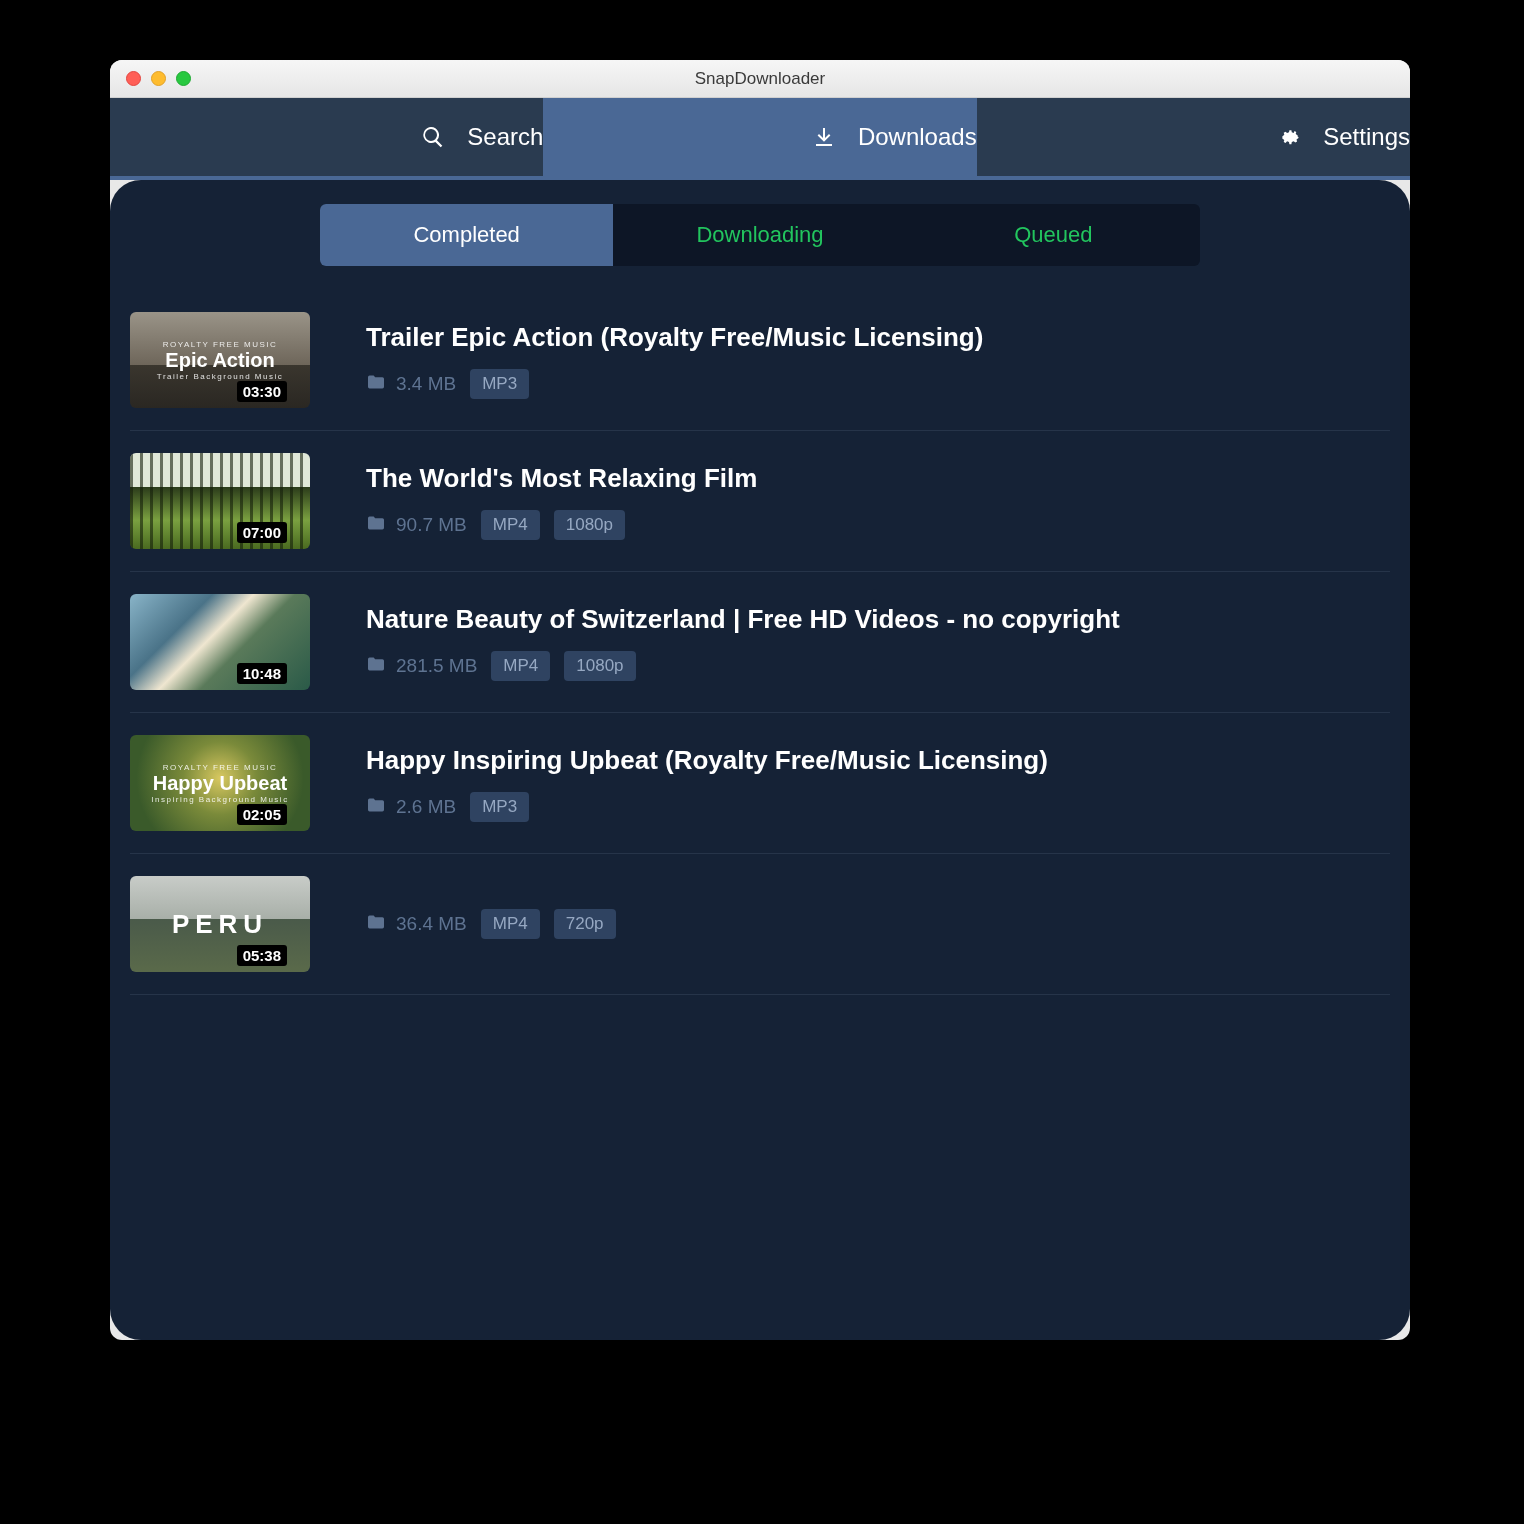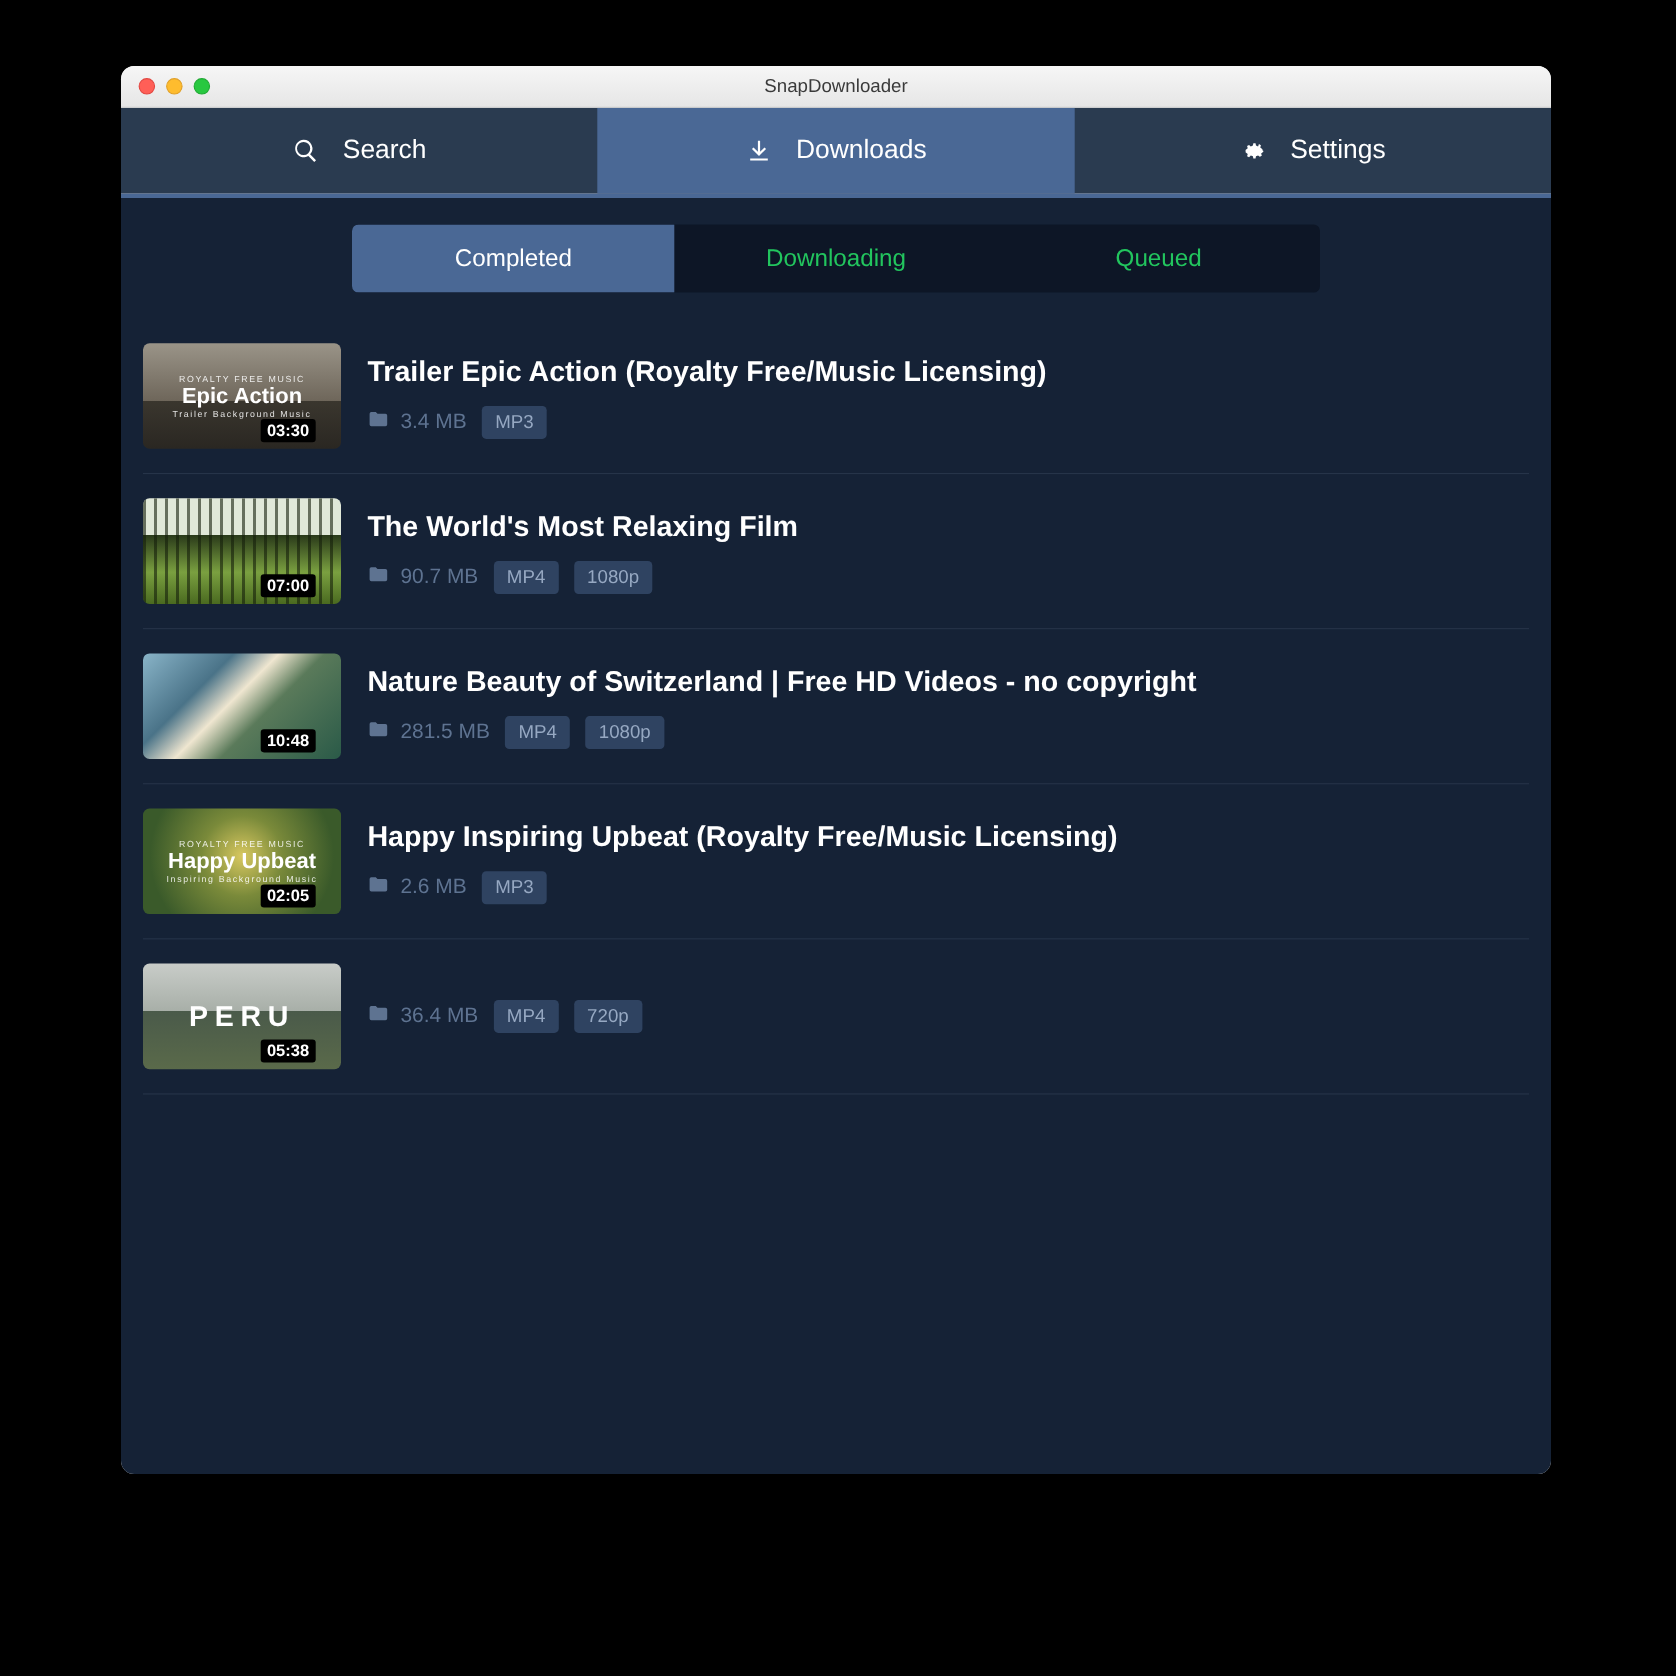--- a/index.html
+++ b/index.html
@@ -33,30 +33,31 @@
   .dot.grn { background:#28c840; border:1px solid #1faa33;}
   .wintitle {
     position:absolute; left:0; right:0; text-align:center;
     font-size:17px; color:#3a3a3a; font-weight:400;
   }
   .tabs {
     display:flex; height:78px;
     background:#2a3b50;
   }
   .tab {
-    flex:1; display:flex; align-items:center; justify-content:center;
+    flex:1; display:flex; align-items:center; justify-content:flex-end;
     gap:22px; color:#fff; font-size:24px; font-weight:400;
     cursor:pointer;
   }
   .tab.active { background:#4a6895; }
   .tab svg { width:24px; height:24px; fill:#fff; }
   .divider { height:4px; background:#4a6895; }
   .content {
     flex:1; background:#152236; padding: 24px 0 0 0;
     overflow:auto;
+    border-radius:31px;
   }
   .subtabs {
     width: 880px; margin: 0 auto 24px auto;
     display:flex; border-radius:6px; overflow:hidden;
     background:#0d1626;
   }
   .subtab {
     flex:1; text-align:center; padding:18px 0;
     font-size:22px; color:#22c55e; cursor:pointer; font-weight:500;
   }
@@ -78,21 +79,21 @@
     align-items:center; justify-content:center;
     color:#fff; font-weight:700; text-align:center;
   }
   .thumb .small { font-size:8px; letter-spacing:1.5px; opacity:.85; font-weight:400;}
   .thumb .big { font-size:20px; }
   .thumb .dur {
     position:absolute; right:23px; bottom:6px;
     background:#000; color:#fff; font-size:15px; font-weight:700;
     padding:2px 6px; border-radius:3px;
   }
-  .meta { flex:1; display:flex; flex-direction:column; justify-content:center; gap:16px;}
+  .meta { flex:1; display:flex; flex-direction:column; justify-content:center; gap:16px;margin-left:32px;}
   .title { color:#fff; font-size:26px; font-weight:700; }
   .infoline { display:flex; align-items:center; gap:14px; }
   .size { color:#5e7391; font-size:19px; display:flex; align-items:center; gap:10px;}
   .size svg { width:20px; height:16px; fill:#5e7391;}
   .badge {
     background:#2f4361; color:#96a8c2;
     padding:5px 12px; border-radius:4px; font-size:17px; font-weight:500;
   }
   
   .bg-epic { background: linear-gradient(#9a9488,#6e665a 55%, #3a362e 55%, #2a2722);}

